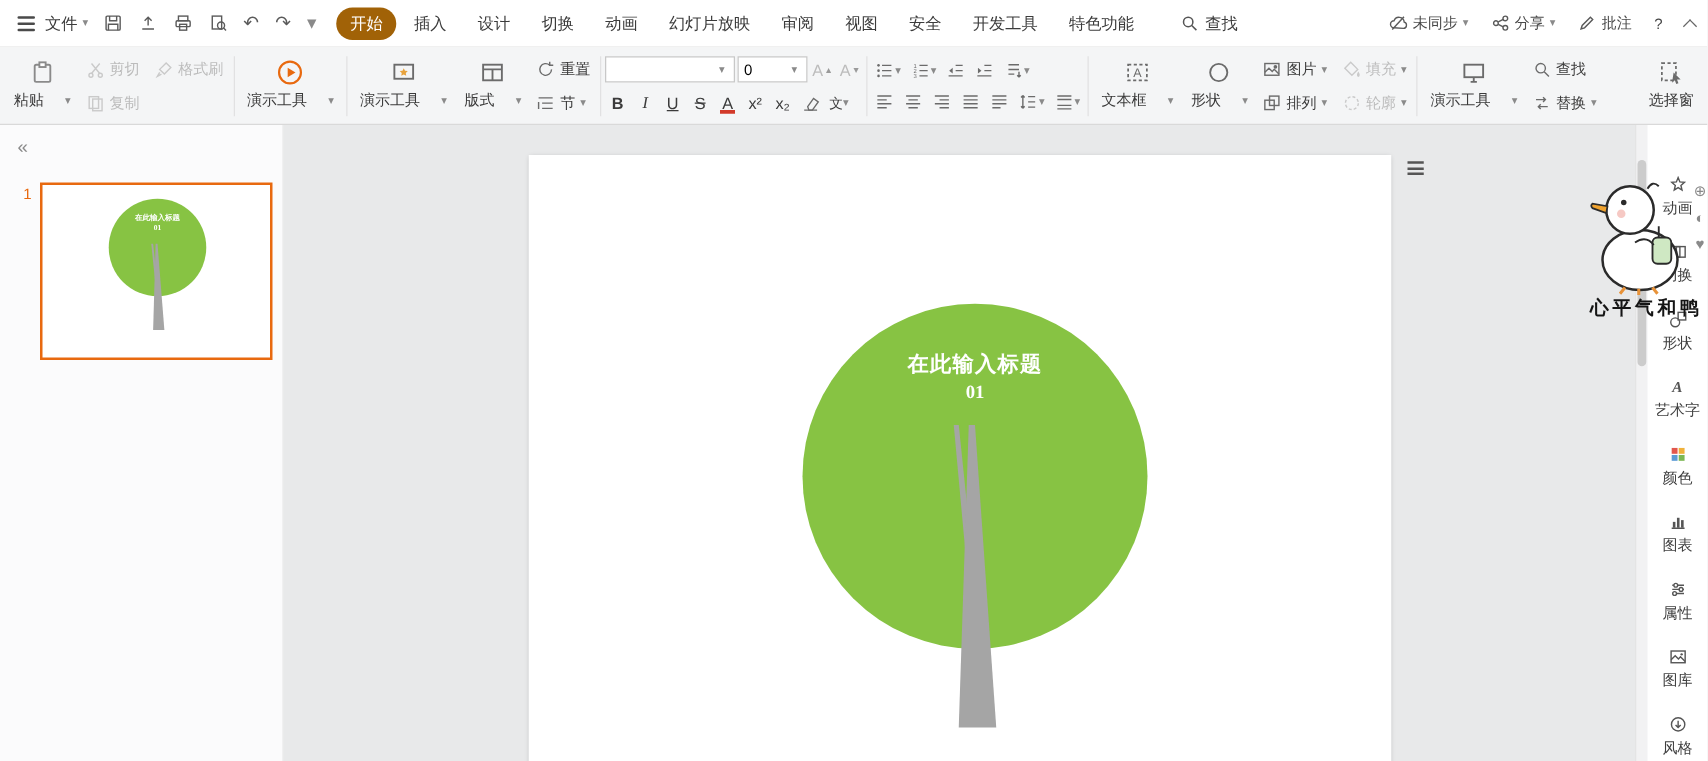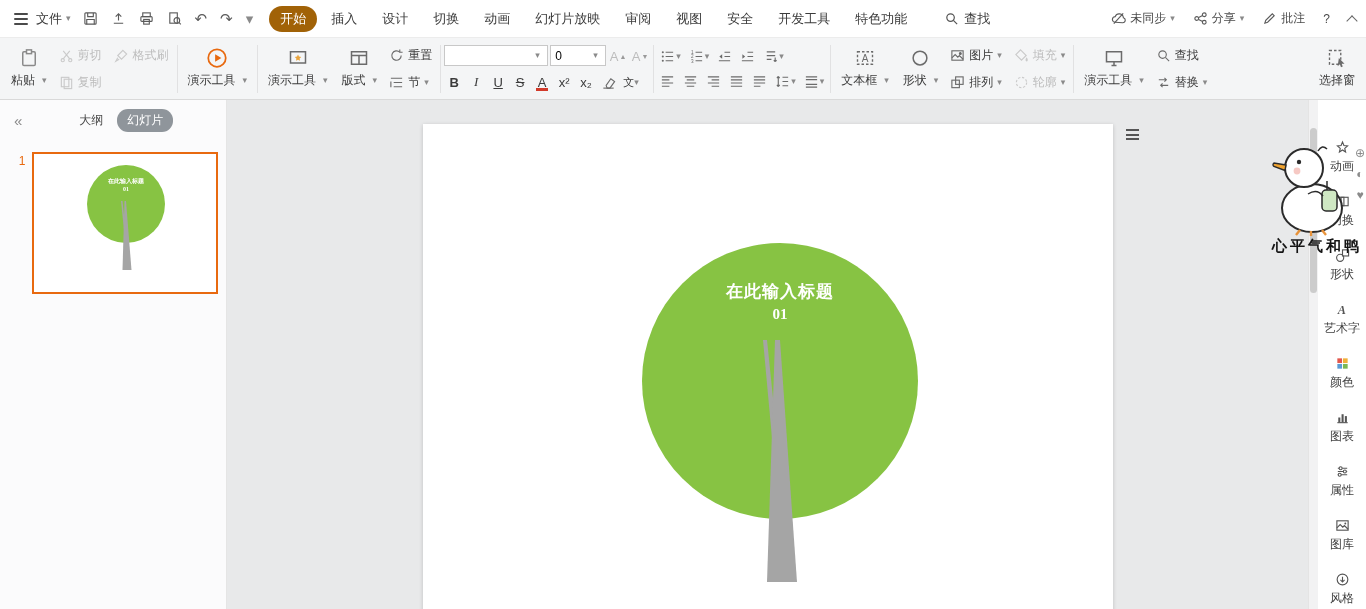--- a/index.html
+++ b/index.html
@@ -24,21 +24,21 @@
 .tb-right{margin-left:auto;display:flex;align-items:center;gap:18px;color:#4a4a4a}
 .titem{display:flex;align-items:center;gap:4px;cursor:pointer;white-space:nowrap}
 .chev{width:8px;height:8px;border-left:1.5px solid #666;border-top:1.5px solid #666;transform:rotate(45deg);margin-top:4px}
 
 .ribbon{height:62px;flex:none;display:flex;align-items:center;background:#f4f5f6;border-bottom:1px solid #d9d9d9;padding:0 4px;overflow:hidden}
 .vd{width:1px;height:48px;background:#e1e1e2;margin:0 3px;flex:none}
 .col{display:flex;flex-direction:column;justify-content:center;gap:6px}
 .row{display:flex;align-items:flex-end;gap:2px}
 .big{display:flex;flex-direction:column;align-items:center;justify-content:center;gap:4px;height:54px;padding:0 7px;border-radius:3px;cursor:pointer;white-space:nowrap}
 .small{display:flex;align-items:center;gap:4px;padding:2px 5px;border-radius:2px;cursor:pointer;white-space:nowrap}
-.lbl{display:flex;align-items:center;gap:7px}
+.lbl{display:flex;align-items:center;gap:17px}
 .gray{color:#bcbcbc}
 .gray svg *{stroke:#cacaca}
 .iconbtn{display:flex;align-items:center;gap:1px;padding:2px 3px;border-radius:2px;cursor:pointer}
 .combo{height:21px;border:1px solid #c8c8c8;background:#fff;display:flex;align-items:center;padding:0 2px 0 4px;gap:2px}
 .combo input{border:0;outline:0;font-size:12px;font-family:inherit;background:transparent}
 .fmt{min-width:20px;height:20px;display:flex;align-items:center;justify-content:center;font-size:13px;border-radius:2px;cursor:pointer}
 .fmt.it{font-style:italic;font-family:"Liberation Serif",serif}
 .fmt.u{text-decoration:underline}
 .fmt.s{text-decoration:line-through}
 .fmt.a{position:relative}
@@ -487,24 +487,20 @@
           <span>选择窗</span>
         </span>
     </div>
   </div>
 
   <div class="main">
 
     <aside class="leftpanel">
       <div class="lp-head">
         <span class="lp-collapse">«</span>
-        <div class="lp-tabs">
-          <span class="lp-tab">大纲</span>
-          <span class="lp-tab active">幻灯片</span>
-        </div>
       </div>
       <div class="thumb-row">
         <span class="thumb-num">1</span>
         <div class="thumb">
           <div class="mini-crown"></div>
           <div class="mini-title">
             <div>在此输入标题</div>
             <div>01</div>
           </div>
           <svg class="mini-trunk" width="18" height="80" viewBox="0 0 18 80">

